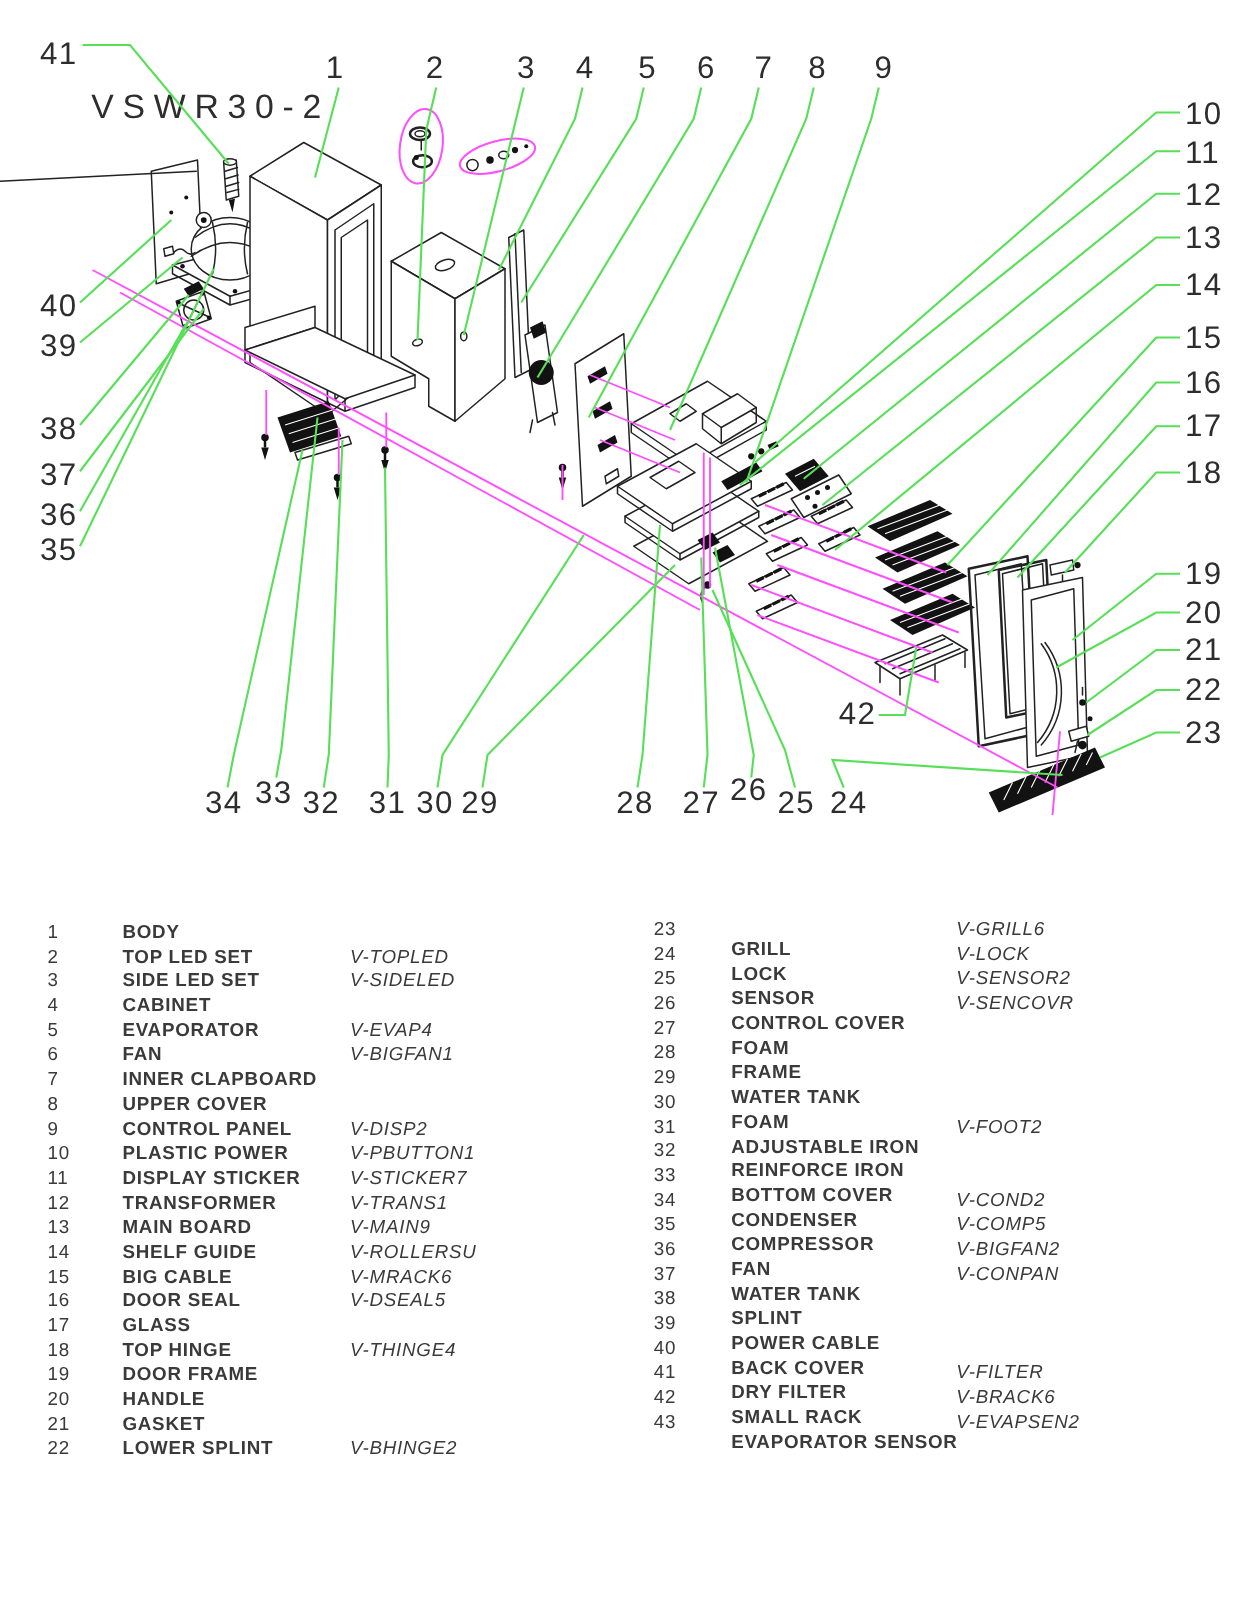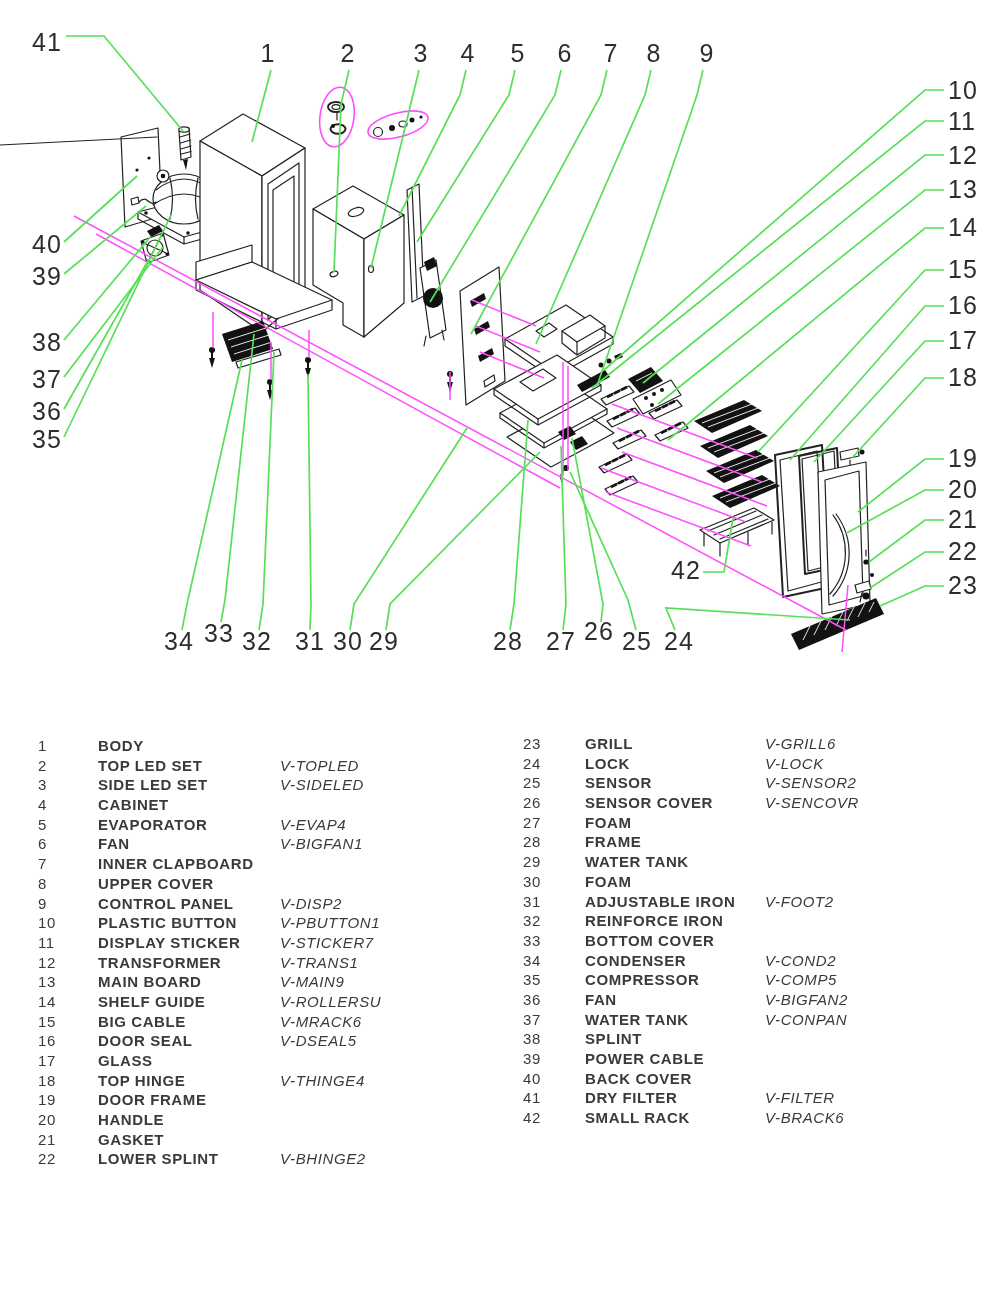--- a/index.html
+++ b/index.html
@@ -16,28 +16,29 @@
   .bold{stroke-width:2;}
   .callout-num{font-family:"Liberation Sans",sans-serif;font-size:25px;fill:#2d2d2d;letter-spacing:1px;}
   
   .ptable{position:absolute;font-size:15px;color:#3a3a3a;letter-spacing:0.6px;}
   .ptable-left{left:38px;top:736px;width:450px;}
   .ptable-right{left:523px;top:734px;width:462px;}
   .prow{display:flex;height:19.7px;line-height:19.7px;white-space:nowrap;}
   .c-num{width:60px;flex:none;}
   .ptable-right .c-num{width:62px;}
   .c-name{width:182px;flex:none;font-weight:bold;}
-  .ptable-right .c-name{width:180px;}
+  .ptable-right .c-name{width:180px;margin-top:16px;}
   .c-code{flex:1;font-style:italic;}
 </style>
 </head>
 <body>
 
 <div class="stage">
 
+  <div class="page-title">VSWR30-2</div>
 
   <svg class="diagram-svg" width="1000" height="710" viewBox="0 0 1000 710">
 
     <defs>
       <g id="sg">
         <polygon class="wf" points="0,0 28,-13 33,-7 5,6"></polygon>
         <path d="M6,-2 L12,-5 M13,-5.5 L19,-8.5 M20,-9 L26,-12" stroke="#141414" stroke-width="2.6" fill="none"></path>
       </g>
       <g id="shelf">
         <polygon class="dk" points="0,0 50,-21 68,-10 18,12"></polygon>
@@ -438,21 +439,21 @@
         <span class="c-name">UPPER COVER</span>
         <span class="c-code"></span>
       </div>
       <div class="prow">
         <span class="c-num">9</span>
         <span class="c-name">CONTROL PANEL</span>
         <span class="c-code">V-DISP2</span>
       </div>
       <div class="prow">
         <span class="c-num">10</span>
-        <span class="c-name">PLASTIC BUTTON</span>
+        <span class="c-name">PLASTIC POWER</span>
         <span class="c-code">V-PBUTTON1</span>
       </div>
       <div class="prow">
         <span class="c-num">11</span>
         <span class="c-name">DISPLAY STICKER</span>
         <span class="c-code">V-STICKER7</span>
       </div>
       <div class="prow">
         <span class="c-num">12</span>
         <span class="c-name">TRANSFORMER</span>
@@ -520,21 +521,21 @@
         <span class="c-name">LOCK</span>
         <span class="c-code">V-LOCK</span>
       </div>
       <div class="prow">
         <span class="c-num">25</span>
         <span class="c-name">SENSOR</span>
         <span class="c-code">V-SENSOR2</span>
       </div>
       <div class="prow">
         <span class="c-num">26</span>
-        <span class="c-name">SENSOR COVER</span>
+        <span class="c-name">CONTROL COVER</span>
         <span class="c-code">V-SENCOVR</span>
       </div>
       <div class="prow">
         <span class="c-num">27</span>
         <span class="c-name">FOAM</span>
         <span class="c-code"></span>
       </div>
       <div class="prow">
         <span class="c-num">28</span>
         <span class="c-name">FRAME</span>
@@ -603,15 +604,20 @@
       <div class="prow">
         <span class="c-num">41</span>
         <span class="c-name">DRY FILTER</span>
         <span class="c-code">V-FILTER</span>
       </div>
       <div class="prow">
         <span class="c-num">42</span>
         <span class="c-name">SMALL RACK</span>
         <span class="c-code">V-BRACK6</span>
       </div>
+      <div class="prow">
+        <span class="c-num">43</span>
+        <span class="c-name">EVAPORATOR SENSOR</span>
+        <span class="c-code">V-EVAPSEN2</span>
+      </div>
     </div>
 
 </div>
 
 </body></html>

